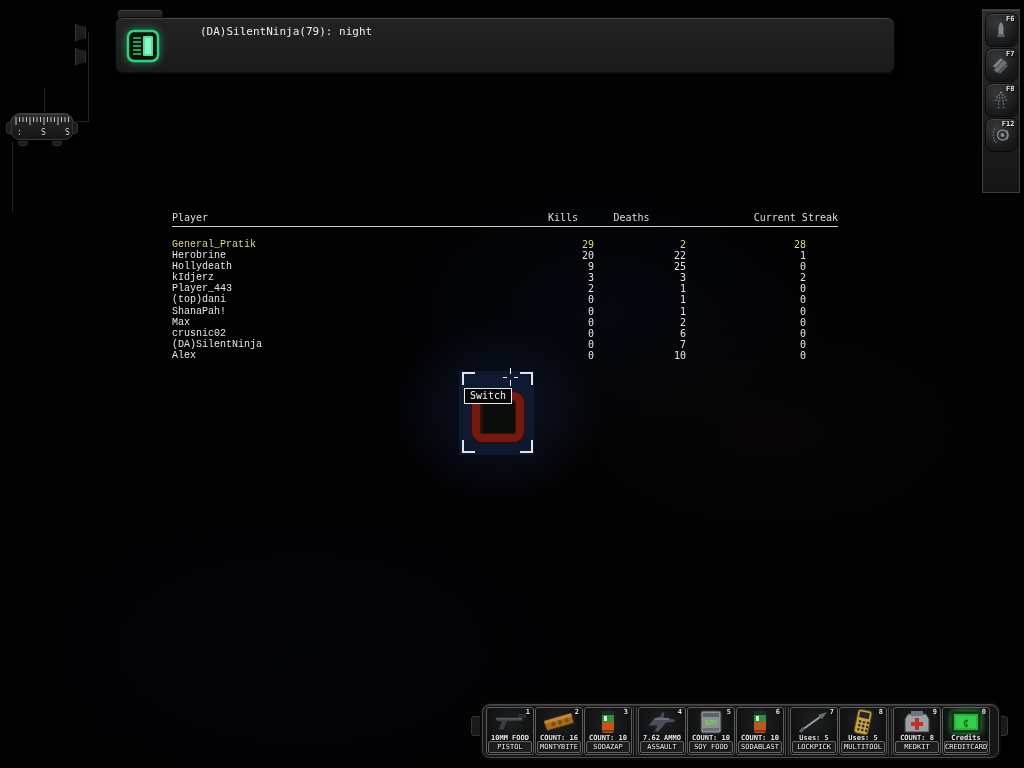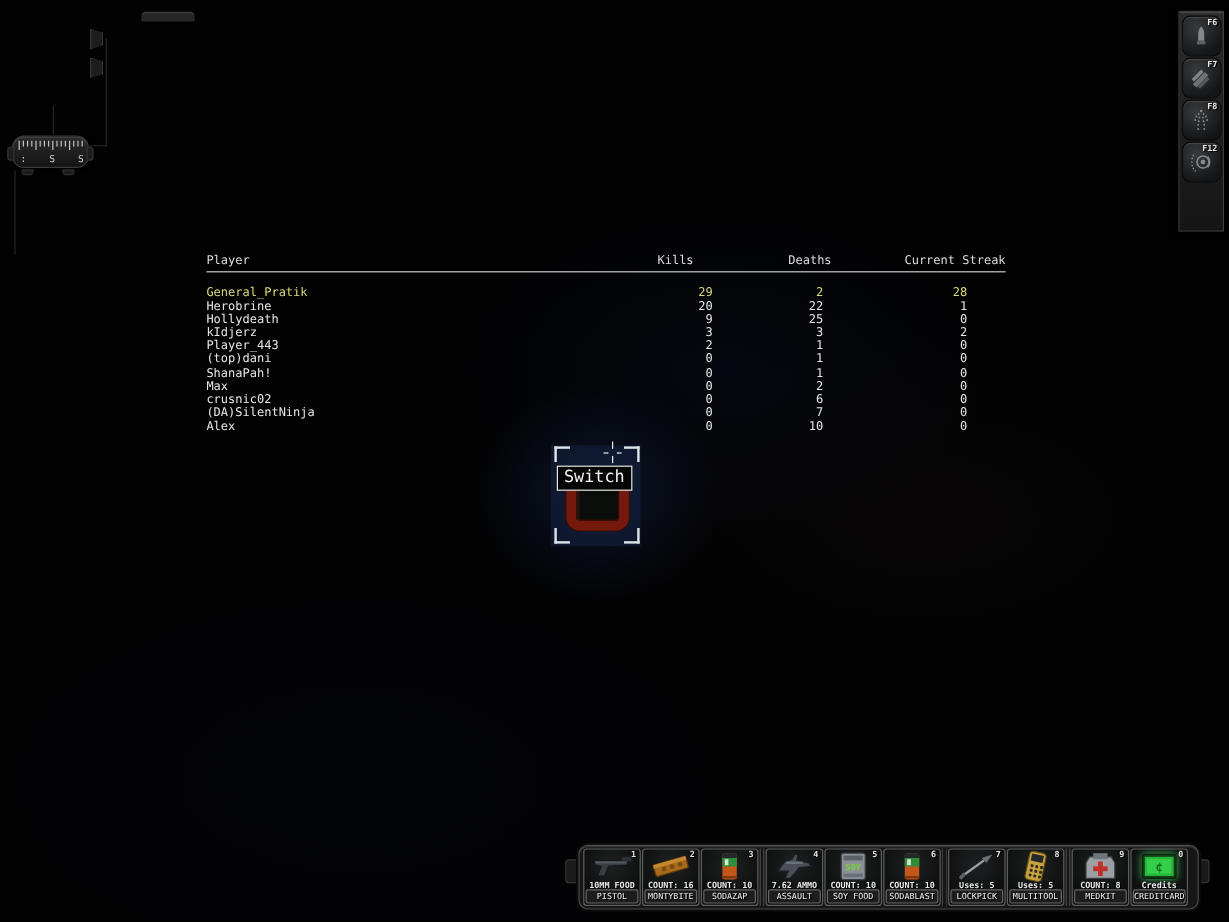--- a/index.html
+++ b/index.html
@@ -62,48 +62,48 @@
     background:radial-gradient(circle at 35% 28%, #37393b, #141516 78%);
     border:1px solid #0b0b0b; box-shadow:inset 0 1px 1px rgba(255,255,255,.14); }
   .aug-slot svg{ position:absolute; left:50%; top:50%; transform:translate(-50%,-50%); }
   .aug-key{ position:absolute; top:1px; right:2px; font-size:7px; font-weight:bold; color:#e8e8e8;
     text-shadow:1px 1px 0 #000; z-index:2; }
   
   .scoreboard{ position:absolute; left:0; top:0; width:1024px; }
   .sb-header{ position:absolute; top:212px; font-size:10px; color:#dcdcdc; }
   .h-player{ left:172px; }
   .h-kills{ left:460px; width:118px; text-align:right; }
-  .h-deaths{ left:570px; width:123px; text-align:right; }
+  .h-deaths{ left:570px; width:123px; text-align:center; }
   .h-streak{ left:690px; width:148px; text-align:right; }
   .sb-underline{ position:absolute; left:172px; top:226px; width:666px; height:1px; background:#c9c9c9; }
   .sb-rows{ position:absolute; left:0; top:239px; width:1024px; }
   .sb-row{ position:relative; height:11.1px; font-size:10px; color:#e6e6e6; }
   .sb-row.hl{ color:#d9d97a; }
-  .c-player{ position:absolute; left:172px; white-space:nowrap; }
+  .c-player{ position:absolute; left:172px; white-space:nowrap;font-family:Liberation Mono, monospace; }
   .c-kills{ position:absolute; left:476px; width:118px; text-align:right; }
   .c-deaths{ position:absolute; left:570px; width:116px; text-align:right; }
   .c-streak{ position:absolute; left:690px; width:116px; text-align:right; }
   
   .switch-scene{ position:absolute; left:459px; top:371px; width:75px; height:84px;
     background:rgba(22,36,70,.5); }
   .switch-object{ position:absolute; left:472px; top:392px; width:52px; height:50px;
     border:8px solid #75190e; border-radius:11px; background:#0a0d0a;
     box-shadow:inset 0 0 0 1px #3a0c06, 0 0 0 1px #3a0c06, inset 2px 2px 3px rgba(200,80,60,.25); }
   .corner{ position:absolute; width:13px; height:13px; border:0 solid #dfe6ea; }
   .corner.tl{ left:462px; top:372px; border-left-width:2px; border-top-width:2px; }
   .corner.tr{ left:520px; top:372px; border-right-width:2px; border-top-width:2px; }
   .corner.bl{ left:462px; top:440px; border-left-width:2px; border-bottom-width:2px; }
   .corner.br{ left:520px; top:440px; border-right-width:2px; border-bottom-width:2px; }
   .xh{ position:absolute; background:#eef2f5; }
   .xh-vt{ left:510px; top:368px; width:1px; height:6px; }
   .xh-vb{ left:510px; top:380px; width:1px; height:6px; }
   .xh-hl{ left:503px; top:377px; width:4px; height:1px; }
   .xh-hr{ left:514px; top:377px; width:4px; height:1px; }
   .tooltip{ position:absolute; left:464px; top:388px; padding:1px 5px 2px 5px;
-    background:#060606; border:1px solid #e8e8e8; font-size:14px; color:#f2f2f2; z-index:5; }
+    background:#060606; border:1px solid #e8e8e8; font-size:10px; color:#f2f2f2; z-index:5; }
   
   .inv-cap{ position:absolute; top:716px; width:11px; height:20px; background:#1a1a1a;
     border:1px solid #343434; border-radius:3px; }
   .inv-cap.left{ left:471px; } .inv-cap.right{ left:997px; }
   .inventory-bar{ position:absolute; left:482px; top:704px; width:517px; height:54px;
     background:#161616; border:1px solid #4a4a4a; border-radius:8px;
     box-shadow:0 0 0 2px #0a0a0a, inset 0 1px 0 #383838; display:flex; align-items:center;
     padding:2px 3px; gap:1px; }
   .inv-slot{ position:relative; flex:none; width:48px; height:48px; border:1px solid #5d5d5d; border-radius:3px;
     background:radial-gradient(circle at 50% 28%, #1e2021, #0b0c0c 82%); }
@@ -152,20 +152,35 @@
       </g>
     </svg>
     <span class="compass-label cl0">:</span>
     <span class="compass-label cl1">S</span>
     <span class="compass-label cl2">S</span>
   </div>
   <div class="compass-foot" style="left:18px;"></div>
   <div class="compass-foot" style="left:52px;"></div>
 
   <div class="msg-tab"></div>
+  <div class="message-box">
+    <svg class="comm-icon" viewBox="0 0 34 34">
+      <rect x="2" y="2" width="30" height="30" rx="6" fill="#07130c" stroke="#2bd47e" stroke-width="2.5"></rect>
+      <g stroke="#1fa35c" stroke-width="2">
+        <line x1="7" y1="9" x2="15" y2="9"></line>
+          <line x1="7" y1="13" x2="15" y2="13"></line>
+        <line x1="7" y1="17" x2="15" y2="17"></line>
+          <line x1="7" y1="21" x2="15" y2="21"></line>
+          <line x1="7" y1="25" x2="15" y2="25"></line>
+      </g>
+      <rect x="17" y="7" width="10" height="20" rx="1" fill="#43e89a"></rect>
+      <rect x="19" y="9" width="6" height="16" fill="#8ff7c6"></rect>
+    </svg>
+    <div class="chat-text">(DA)SilentNinja(79): night</div>
+  </div>
 
   <div class="aug-bar" id="aug-slots">
       <div class="aug-slot"><span class="aug-key">F6</span><span><svg width="22" height="22" viewBox="0 0 22 22">
             <path d="M11 3 C13 5 13.5 7 13.5 10 L13.5 15 L8.5 15 L8.5 10 C8.5 7 9 5 11 3 Z" fill="#84888d"></path>
             <rect x="7.5" y="15" width="7" height="3" fill="#5c6065"></rect>
           </svg></span></div>
       <div class="aug-slot"><span class="aug-key">F7</span><span><svg width="22" height="22" viewBox="0 0 22 22">
             <path d="M3 12 L11 4 L13 6 L5 14 Z" fill="#808489"></path>
             <path d="M4 16 L14 6 L17 9 L7 19 Z" fill="#6e7277"></path>
             <path d="M8 18 L16 10 L18 12 L10 20 Z" fill="#54575c"></path>

